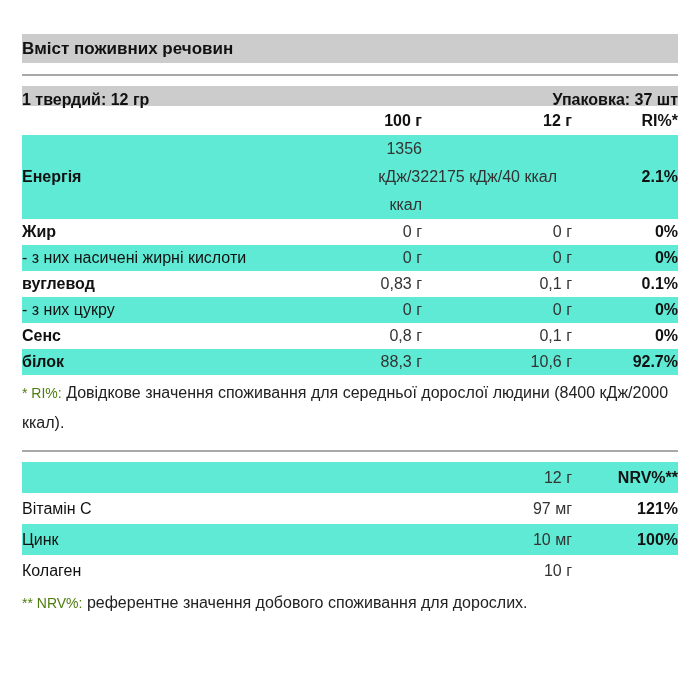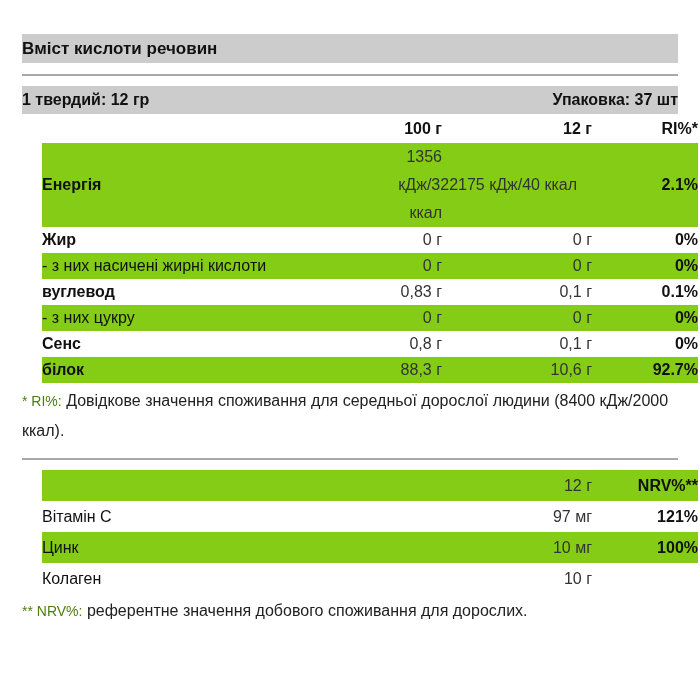--- a/index.html
+++ b/index.html
@@ -2,44 +2,44 @@
 <html><head>
 <meta charset="utf-8">
 <style>
   html,body{margin:0;padding:0;background:#ffffff;}
   body{width:700px;height:700px;position:relative;overflow:hidden;
        font-family:"Liberation Sans",sans-serif;color:#111;font-size:16px;}
   .wrap{position:absolute;left:22px;top:34px;width:656px;}
   .bar{background:#cccccc;}
   .title{height:29px;line-height:29px;font-weight:bold;font-size:17px;padding-left:0;}
   .divider{height:2px;background:#a8a8a8;margin-top:11px;}
-  .pack{height:28px;line-height:28px;font-weight:bold;display:flex;justify-content:space-between;margin-top:10px;}
-  table{border-collapse:collapse;width:656px;table-layout:fixed;margin-left:20px;}
+  .pack{height:20px;line-height:28px;font-weight:bold;display:flex;justify-content:space-between;margin-top:10px;}
+  table{border-collapse:collapse;width:656px;table-layout:fixed;}
   td{padding:0;height:26px;line-height:26px;white-space:nowrap;}
   td.n{text-align:right;color:#333;}
   td.p{text-align:right;font-weight:bold;}
   td.l{text-align:left;}
   tr.b td.l{font-weight:bold;}
-  tr.g td{background:#84cc16;}
+  tr.g td{background:#5eead4;}
   .hdr td{font-weight:bold;height:29px;line-height:29px;}
   .energy td{height:84px;line-height:28px;}
   .energy .n1{white-space:normal;text-align:center;}
   .note{color:#222;font-size:16px;line-height:30px;margin-top:3px;}
   .note .star{color:#4d7c0f;font-size:14px;}
   .divider2{height:2px;background:#a8a8a8;margin-top:12px;}
   .t2{margin-top:10px;}
   .t2 td{height:31px;line-height:31px;}
   .t2 td.l{font-weight:normal;}
   .note2{margin-top:4px;line-height:26px;}
 </style>
 </head>
 <body>
 
 <div class="wrap">
-  <div class="bar title">Вміст кислоти речовин</div>
+  <div class="bar title">Вміст поживних речовин</div>
   <div class="divider"></div>
   <div class="bar pack">
     <span>1 твердий: 12 гр</span>
     <span>Упаковка: 37 шт</span>
   </div>
 
   <table>
     <colgroup>
         <col style="width:300px">
         <col style="width:100px">

